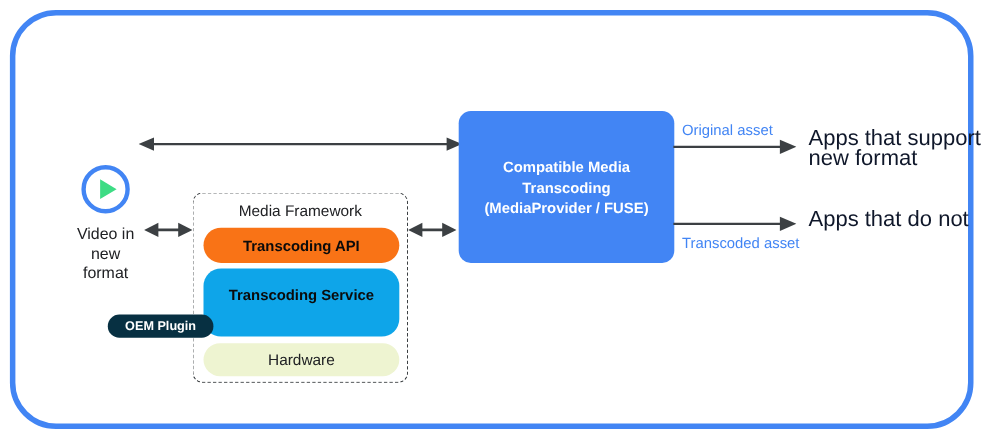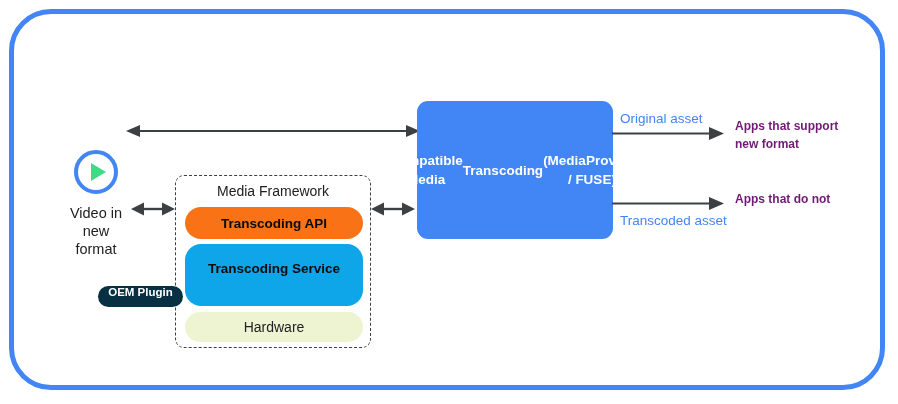--- a/index.html
+++ b/index.html
@@ -105,42 +105,43 @@
     height: 30px;
     background: #eef4d1;
     font-weight: normal;
     font-size: 14px;
     color: #202124;
   }
   #oem-plugin {
     position: absolute;
     left: 98px;
     top: 286px;
-    width: 85px;
+    width: 96px;
     height: 21px;
     background: #073042;
     border-radius: 11px;
     display: flex;
+    align-items: center;
     justify-content: center;
     color: #ffffff;
     font-size: 11.5px;
     font-weight: bold;
   }
 
   
   #cmt-box {
     position: absolute;
     left: 417px;
     top: 101px;
     width: 196px;
     height: 138px;
     background: #4285f4;
     border-radius: 11px;
     display: flex;
-    flex-direction: row;
+    flex-direction: column;
     align-items: center;
     justify-content: center;
     color: #ffffff;
     font-size: 13.5px;
     font-weight: bold;
     line-height: 19px;
     text-align: center;
   }
 
   
@@ -148,25 +149,24 @@
     position: absolute;
     font-size: 13.5px;
     color: #4285f4;
     white-space: nowrap;
   }
   #label-original-asset { left: 620px; top: 111px; }
   #label-transcoded-asset { left: 620px; top: 213px; }
 
   .apps-label {
     position: absolute;
-    font-size: 12px;
+    font-size: 20px;
     line-height: 18px;
-    color: #701a75;
+    color: #0f172a;
     white-space: nowrap;
-    font-weight: bold;
   }
   #label-apps-support { left: 735px; top: 117px; }
   #label-apps-no-support { left: 735px; top: 190px; }
 </style>
 </head>
 <body>
 
 <div id="canvas">
 
   <div id="outer-frame"></div>

